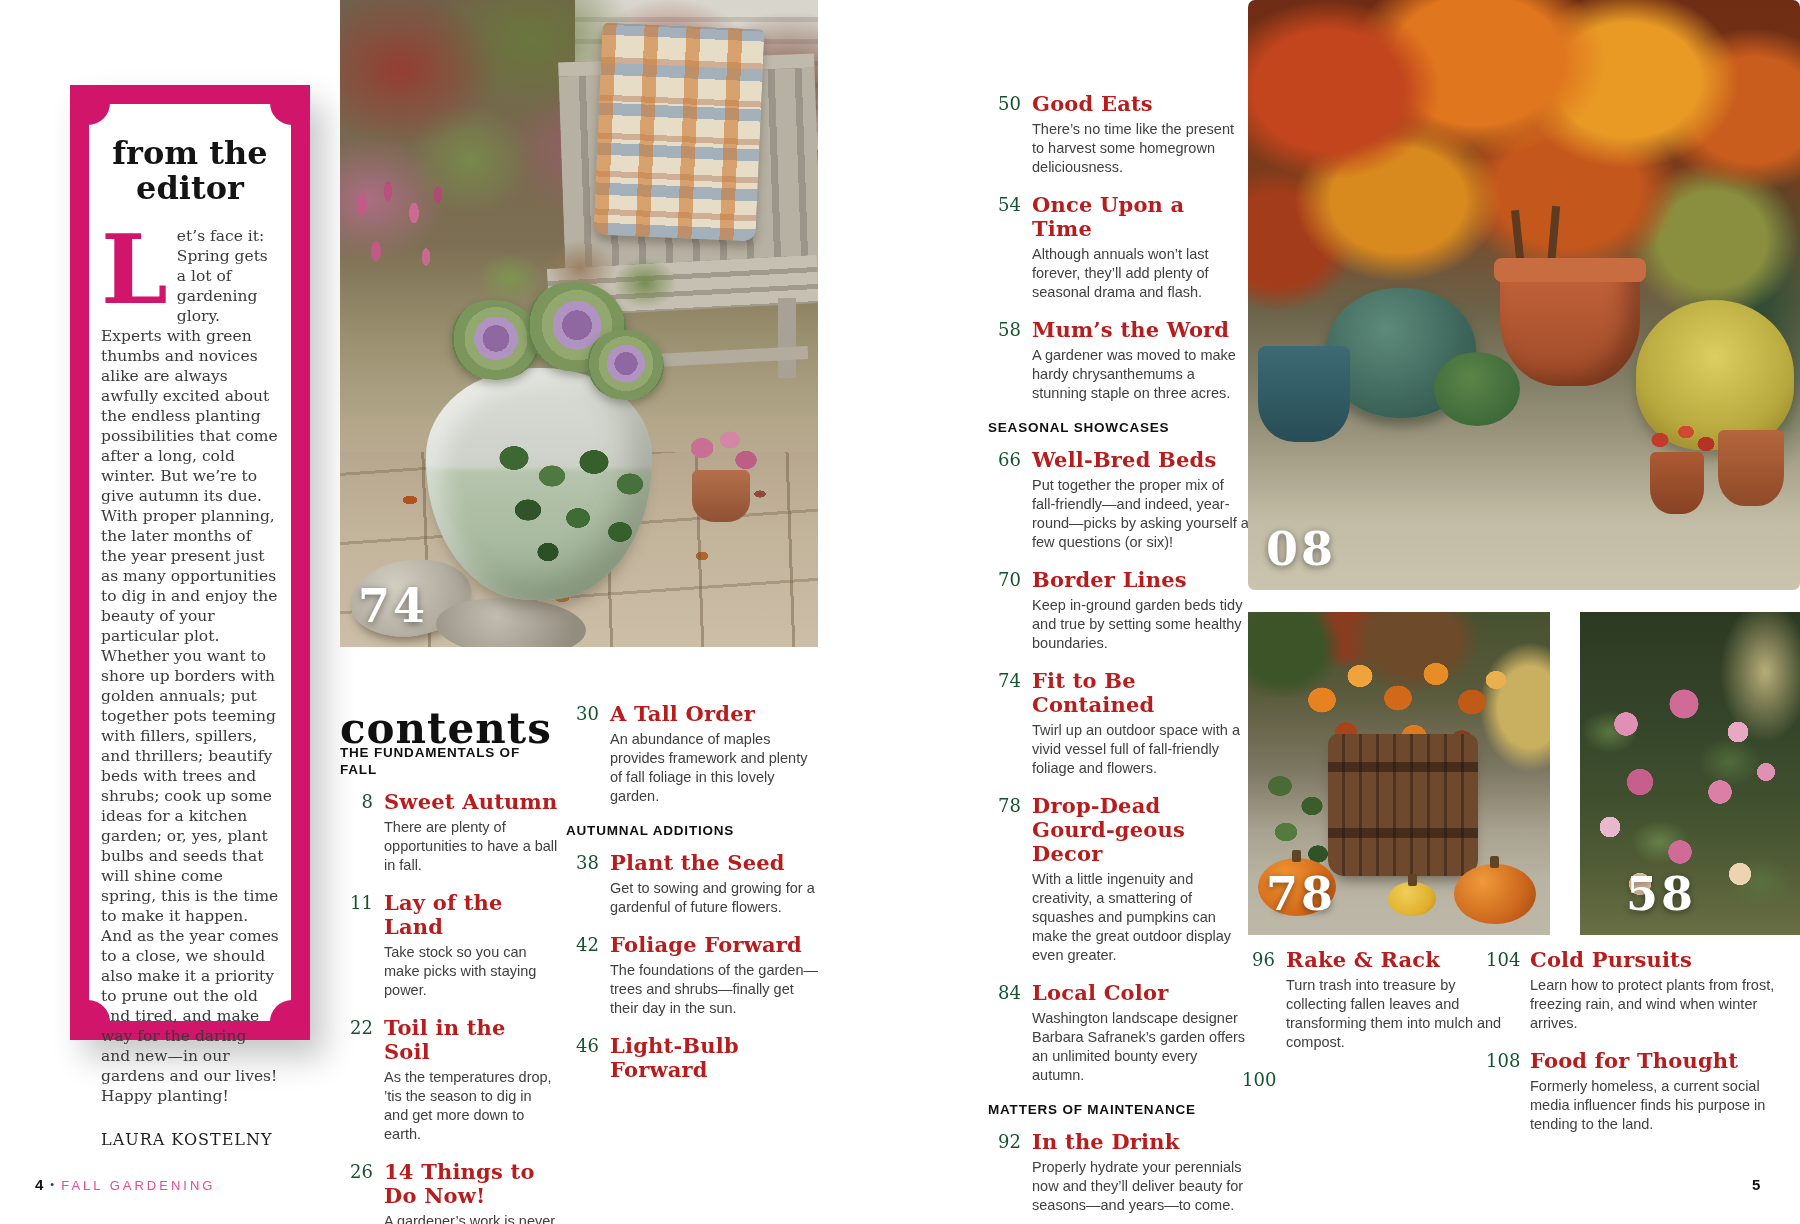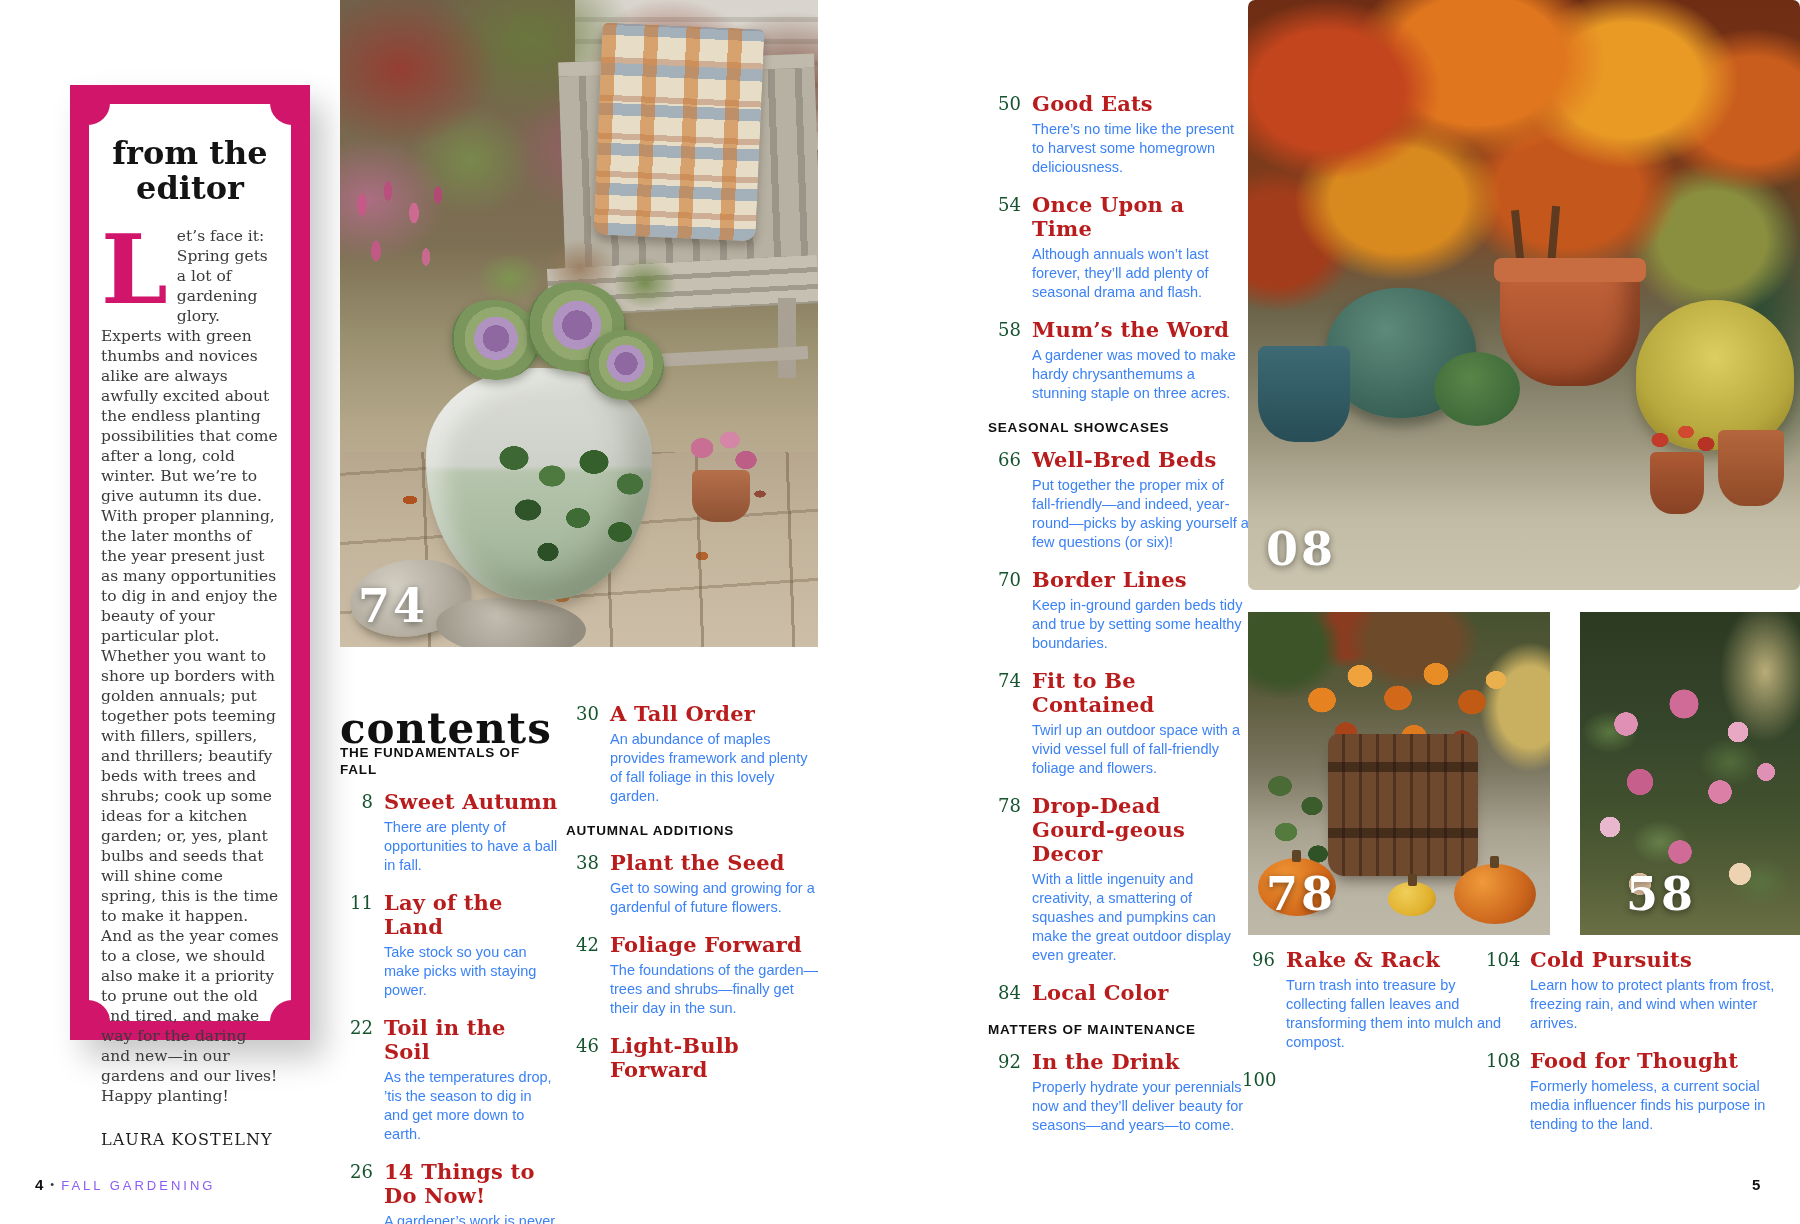--- a/index.html
+++ b/index.html
@@ -30,21 +30,21 @@
   #col3{left:988px;top:92px;width:262px;}
   #col4{left:1242px;top:948px;width:264px;}
   #col5{left:1486px;top:948px;width:306px;}
   .sec-header{font:700 13.5px/17px "Liberation Sans",sans-serif;letter-spacing:.8px;color:#101010;
     margin:2px 0 12px 0;}
   .toc-item{display:flex;margin-bottom:16px;}
   .toc-num{width:44px;flex:0 0 44px;text-align:right;padding-right:11px;
     font:18px/24px "DejaVu Serif",serif;color:#14532d;box-sizing:border-box;}
   .toc-body{flex:1;}
   .toc-title{font:700 21px/24px "DejaVu Serif",serif;color:#b91c1c;letter-spacing:.2px;}
-  .toc-desc{font:14.5px/19px "Liberation Sans",sans-serif;color:#3b82f6;margin-top:4px;}
+  .toc-desc{font:14.5px/19px "Liberation Sans",sans-serif;color:#404040;margin-top:4px;}
 
   
   .photo{position:absolute;overflow:hidden;}
   .photo-num{position:absolute;left:18px;bottom:14px;font:700 46px "DejaVu Serif",serif;
     color:#fff;letter-spacing:3px;text-shadow:0 2px 7px rgba(0,0,0,.45);z-index:30;}
 
   
   #photo-bench{left:340px;top:0;width:478px;height:647px;
     background:linear-gradient(180deg,#71604a 0%,#7d6f53 38%,#99906f 52%,#b4a78a 66%,#c2b49b 82%,#c6b8a0 100%);}
   .pm-siding{position:absolute;left:235px;top:0;width:243px;height:150px;
@@ -226,21 +226,21 @@
     radial-gradient(17px 17px at 100px 240px,#d06a97 68%,transparent 70%),
     radial-gradient(16px 16px at 60px 272px,#e8c9a8 68%,transparent 70%),
     radial-gradient(16px 16px at 160px 262px,#edd3b2 68%,transparent 70%),
     radial-gradient(13px 13px at 186px 160px,#e090b4 68%,transparent 70%);}
   #photo-dahlia .photo-num{left:46px;}
 
   
   .footer-left{position:absolute;left:35px;top:1176px;color:#111;}
   .footer-page{font:700 15px "Liberation Sans",sans-serif;}
   .footer-dot{font-size:11px;vertical-align:2px;color:#333;margin:0 7px;}
-  .footer-title{font:13px "Liberation Sans",sans-serif;letter-spacing:3px;color:#8b5cf6;}
+  .footer-title{font:13px "Liberation Sans",sans-serif;letter-spacing:3px;color:#ec4899;}
   .footer-right{position:absolute;left:1752px;top:1176px;font:700 15px "Liberation Sans",sans-serif;color:#111;}
 </style>
 </head>
 <body>
 
 <aside class="editor-box">
   <div class="editor-inner">
     <span class="notch tl"></span>
     <span class="notch tr"></span>
     <span class="notch bl"></span>
@@ -388,20 +388,21 @@
       <div class="toc-num">78</div>
       <div class="toc-body">
         <div class="toc-title">Drop-Dead Gourd-geous Decor</div>
         <div class="toc-desc">With a little ingenuity and creativity, a smattering of squashes and pumpkins can make the great outdoor display even greater.</div>
       </div>
     </div>
     <div class="toc-item">
       <div class="toc-num">84</div>
       <div class="toc-body">
         <div class="toc-title">Local Color</div>
+        <div class="toc-desc">Washington landscape designer Barbara Safranek’s garden offers an unlimited bounty every autumn.</div>
       </div>
     </div>
     <div class="sec-header">MATTERS OF MAINTENANCE</div>
     <div class="toc-item">
       <div class="toc-num">92</div>
       <div class="toc-body">
         <div class="toc-title">In the Drink</div>
         <div class="toc-desc">Properly hydrate your perennials now and they’ll deliver beauty for seasons—and years—to come.</div>
       </div>
     </div>

